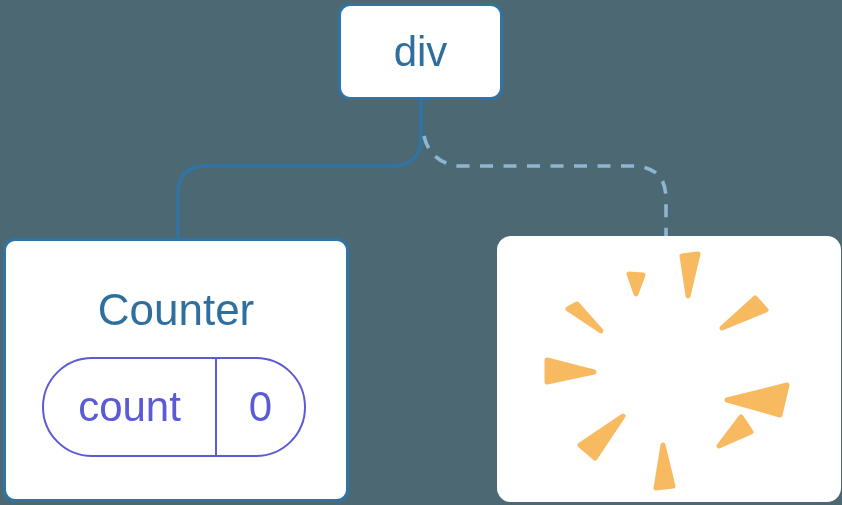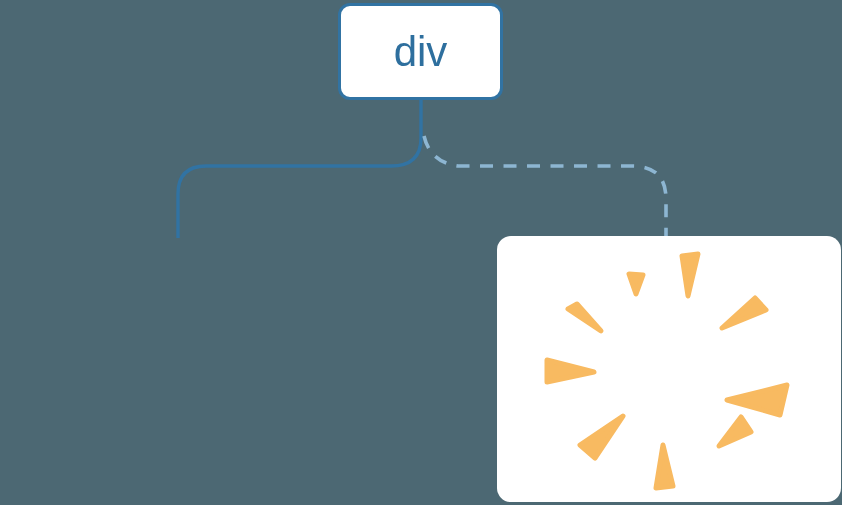--- a/index.html
+++ b/index.html
@@ -105,20 +105,27 @@
 
   <svg class="connectors" viewBox="0 0 842 505" aria-hidden="true">
     <path class="edge-solid" d="M421,100 V138 Q421,166 391,166 H206 Q178,166 178,194 V238"></path>
     <path class="edge-dashed" d="M424,136 Q430,162 458,166 H632 Q666,166 666,199 V236"></path>
   </svg>
 
   <div class="node root-node">
     <span>div</span>
   </div>
 
+  <div class="node counter-node">
+    <div class="counter-title">Counter</div>
+    <div class="state-pill">
+      <span class="state-key">count</span>
+      <span class="state-value">0</span>
+    </div>
+  </div>
 
   <div class="node removed-node">
     <svg class="poof" viewBox="0 0 344 266" aria-hidden="true">
       <polygon points="185,20 201,18 191,60"></polygon>
       <polygon points="132,38 146,39 139,58"></polygon>
       <polygon points="258,62 269,74 225,92"></polygon>
       <polygon points="71,73 80,68 104,95"></polygon>
       <polygon points="50,124 50,146 97,136"></polygon>
       <polygon points="290,149 283,179 230,164"></polygon>
       <polygon points="244,181 254,196 222,210"></polygon>

